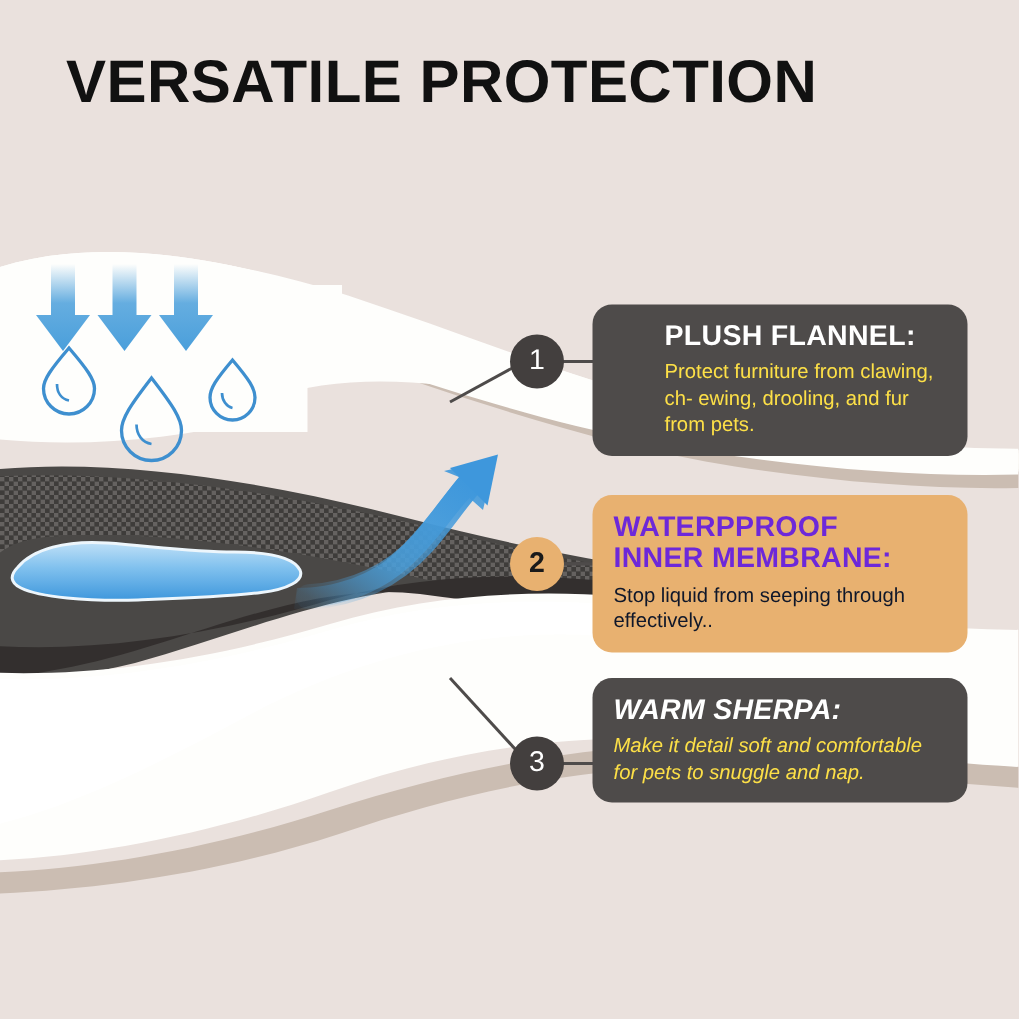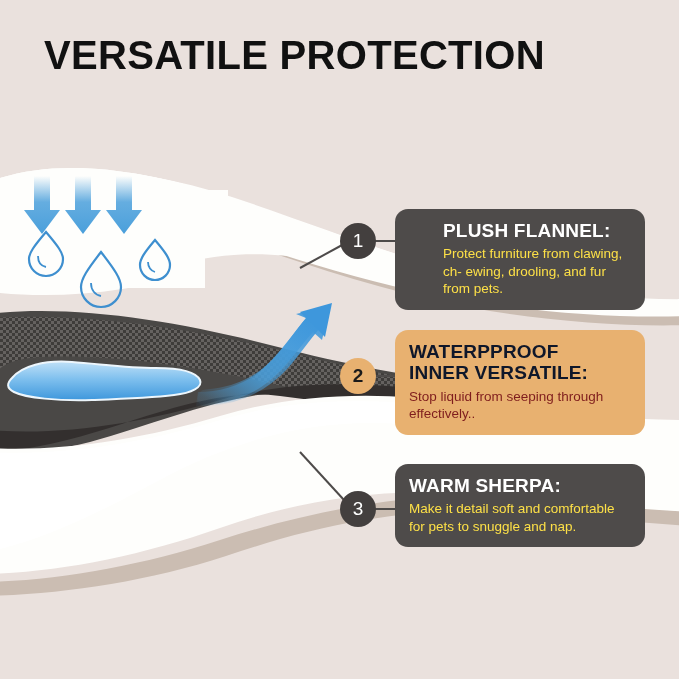--- a/index.html
+++ b/index.html
@@ -70,34 +70,34 @@
     background: #E8B170;
   }
   .card-title {
     font-size: 19px;
     font-weight: 700;
     letter-spacing: 0.2px;
     line-height: 1.12;
     margin: 0 0 4px 0;
   }
   .card.dark .card-title { color: #FFFFFF; }
-  .card.orange .card-title { color: #0f172a; }
+  .card.orange .card-title { color: #6d28d9; }
 
   .card-body {
     font-size: 13.5px;
     font-weight: 400;
     line-height: 1.3;
     margin: 0;
   }
   .card.dark .card-body { color: #fde047; }
-  .card.orange .card-body { color: #7f1d1d; }
-
-  #card-1 { left: 395px; top: 209px; padding-left: 48px; }
+  .card.orange .card-body { color: #0f172a; }
+
+  #card-1 { left: 395px; top: 203px; padding-left: 48px; }
   #card-2 { left: 395px; top: 330px; }
-  #card-3 { left: 395px; top: 464px; }
+  #card-3 { left: 395px; top: 452px; font-style: italic; }
 
   
   .badge {
     position: absolute;
     width: 36px;
     height: 36px;
     border-radius: 50%;
     display: flex;
     align-items: center;
     justify-content: center;
@@ -394,21 +394,21 @@
     <div class="card-title">PLUSH FLANNEL:</div>
     <div class="card-body">
       <span>Protect furniture from clawing, ch-</span>
       <span>ewing, drooling, and fur from pets.</span>
     </div>
   </div>
 
   <div class="card orange" id="card-2">
     <div class="card-title">
       <div>WATERPPROOF</div>
-      <div>INNER VERSATILE:</div>
+      <div>INNER MEMBRANE:</div>
     </div>
     <div class="card-body">
       <span>Stop liquid from seeping through</span>
       <span>effectively..</span>
     </div>
   </div>
 
   <div class="card dark" id="card-3">
     <div class="card-title">WARM SHERPA:</div>
     <div class="card-body">

